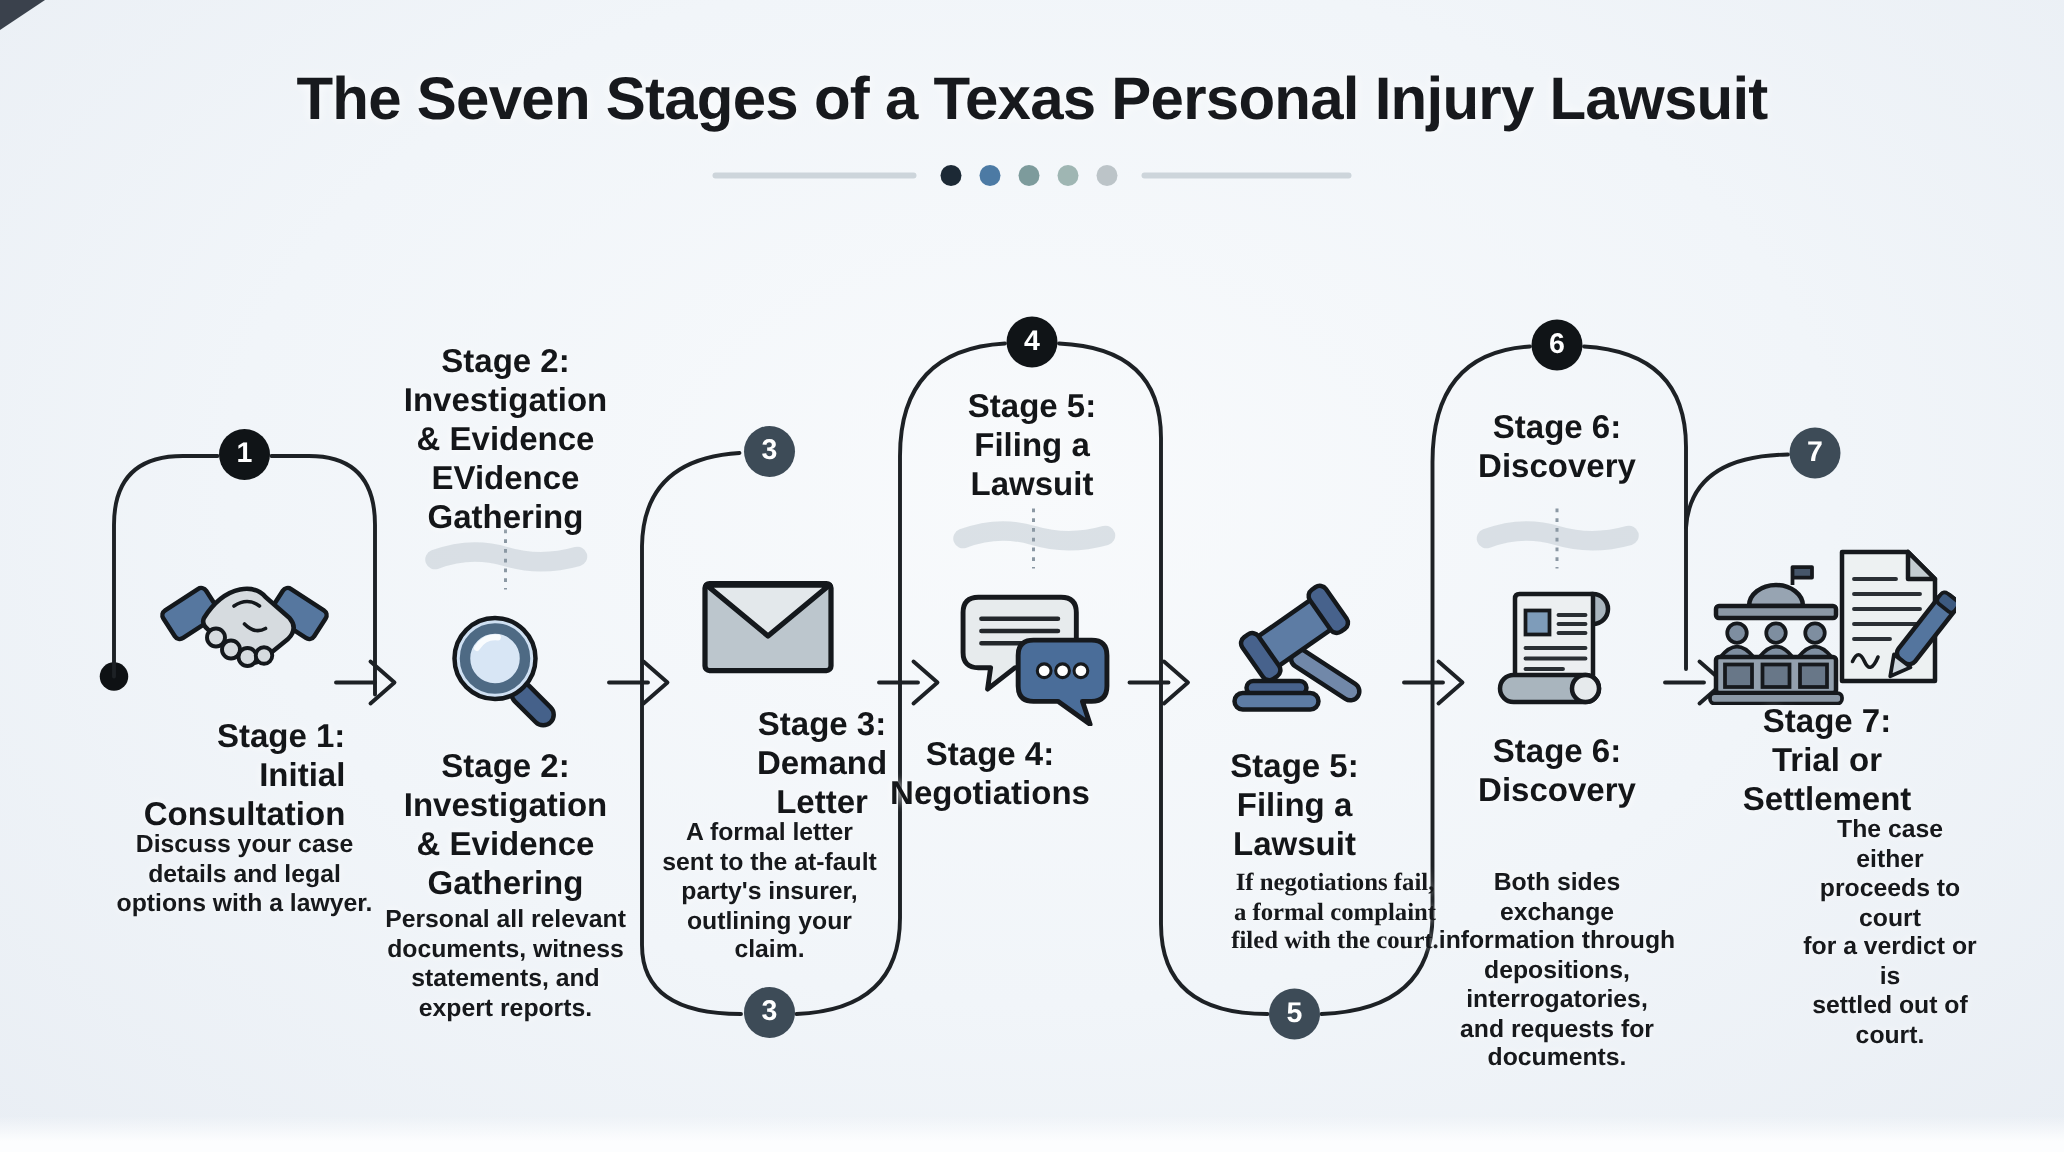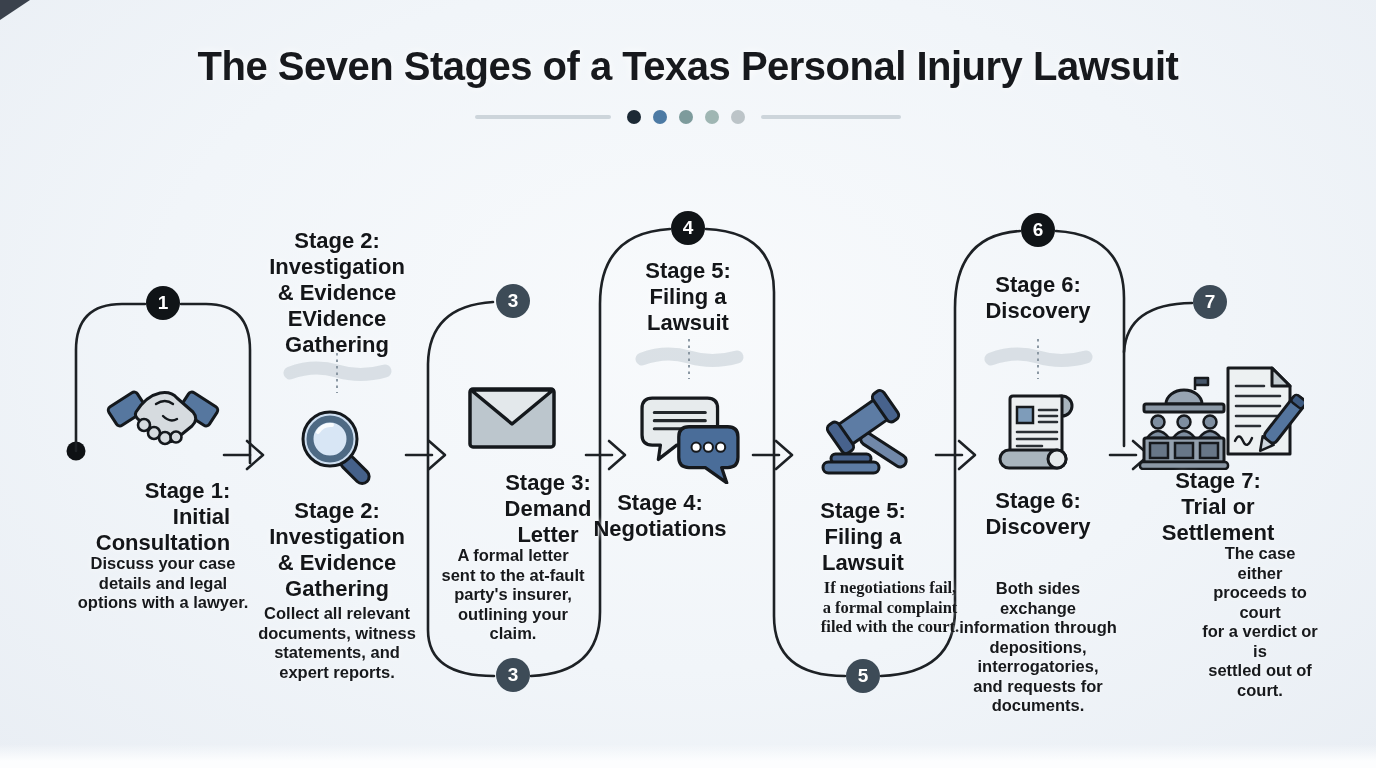--- a/index.html
+++ b/index.html
@@ -224,21 +224,21 @@
 
   <div class="stage-heading" style="left:337px; top:228px;">Stage 2:
 Investigation
 &amp; Evidence
 EVidence
 Gathering</div>
   <div class="stage-heading" style="left:337px; top:498px;">Stage 2:
 Investigation
 &amp; Evidence
 Gathering</div>
-  <div class="stage-desc" style="left:337px; top:604px;">Collect all relevant
+  <div class="stage-desc" style="left:337px; top:604px;">Personal all relevant
 documents, witness
 statements, and
 expert reports.</div>
 
   <div class="stage-heading" style="left:512px; top:470px;margin-left:36px;">Stage 3:
 Demand
 Letter</div>
   <div class="stage-desc" style="left:513px; top:546px;">A formal letter
 sent to the at-fault
 party's insurer,

